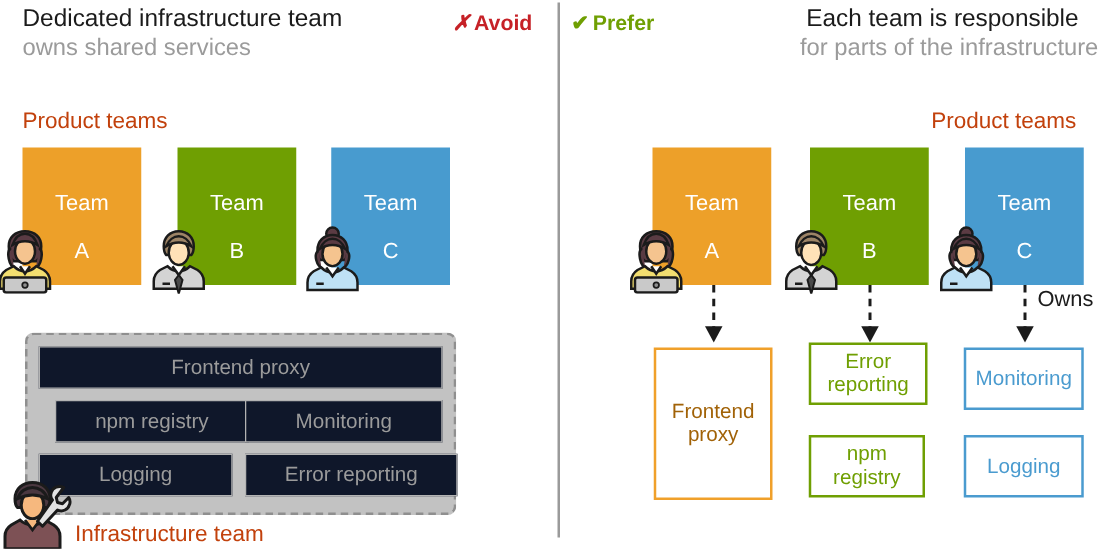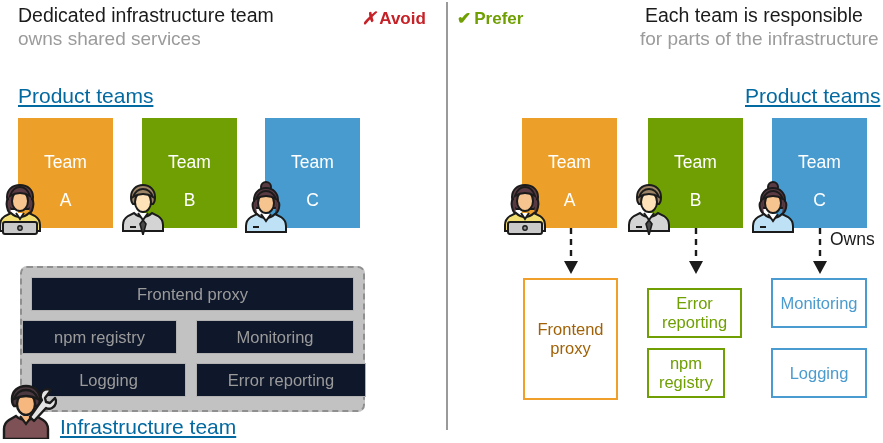--- a/index.html
+++ b/index.html
@@ -13,21 +13,21 @@
   
   .hdr-title{position:absolute;font-size:19.5px;color:#1b1b1b;white-space:nowrap;line-height:23px;}
   .hdr-sub{position:absolute;font-size:19px;color:#9b9b9b;white-space:nowrap;line-height:23px;}
 
   .badge{position:absolute;font-size:17px;font-weight:bold;white-space:nowrap;line-height:20px;}
   .badge .mark{font-style:italic;font-weight:bold;margin-right:3px;}
   .badge.avoid{color:#c62127;}
   .badge.prefer{color:#6f9f02;}
   .badge.prefer .mark{font-style:normal;}
 
-  .section-label{position:absolute;font-size:21px;color:#0369a1;white-space:nowrap;line-height:20px;text-decoration:underline;}
+  .section-label{position:absolute;font-size:18px;color:#c2410c;white-space:nowrap;line-height:20px;}
 
   
   .team{position:absolute;width:95px;height:110px;display:flex;flex-direction:column;
         align-items:center;justify-content:center;color:#ffffff;font-size:17.5px;line-height:21px;}
   .team .ln{display:block;text-align:center;margin-top:17px;}
 
   
   .person{position:absolute;width:46px;height:58px;}
   .person svg{display:block;width:46px;height:58px;}
 
@@ -119,21 +119,21 @@
       <path d="M34 24c2 0 3 3 2 7s-3 6-4 5" fill="#5a3b43" stroke="#1b1b1b" stroke-width="2"></path>
       <path d="M14 37c3 3 5 4 9 4s6-1 9-4l6 3c3 2 5 5 5 9v6H3v-6c0-4 2-7 5-9z" fill="#bfe1f5" stroke="#1b1b1b" stroke-width="2"></path>
       <path d="M18 37l5 7 5-7" fill="#ffffff" stroke="#1b1b1b" stroke-width="2"></path>
       <line x1="10" y1="50" x2="16" y2="50" stroke="#1b1b1b" stroke-width="2"></line>
     </svg>
   </div>
 
   <div class="infra-box"></div>
 
   <div class="svc-gray" style="left:31px;top:277px;width:323px;height:34px;">Frontend proxy</div>
-  <div class="svc-gray" style="left:22px;top:320px;width:155px;height:34px;text-align:center;">npm registry</div>
+  <div class="svc-gray" style="left:44px;top:320px;width:155px;height:34px;text-align:center;">npm registry</div>
   <div class="svc-gray" style="left:196px;top:320px;width:158px;height:34px;">Monitoring</div>
   <div class="svc-gray" style="left:31px;top:363px;width:155px;height:34px;">Logging</div>
   <div class="svc-gray" style="left:196px;top:363px;width:170px;height:34px;">Error reporting</div>
 
   <div class="infra-person" style="left:-2px;top:377px;">
     <svg viewBox="0 0 62 62">
       <path d="M14 22c0-8 6-13 14-13s14 5 14 13c0 4-1 6-2 7H16c-1-1-2-3-2-7z" fill="#4b3840" stroke="#1b1b1b" stroke-width="2.4"></path>
       <ellipse cx="28" cy="27" rx="9" ry="11" fill="#f6b87e" stroke="#1b1b1b" stroke-width="2.4"></ellipse>
       <path d="M16 22c2-6 7-9 12-9s10 3 12 9c-4-2-7-3-12-3s-8 1-12 3z" fill="#4b3840" stroke="#1b1b1b" stroke-width="2.4"></path>
       <path d="M18 39c3 3 6 4 10 4s7-1 10-4l7 4c3 2 5 5 5 9v10H6v-10c0-4 2-7 5-9z" fill="#7d5155" stroke="#1b1b1b" stroke-width="2.4"></path>
@@ -225,26 +225,26 @@
     </svg>
   </div>
 
   <div class="owns" style="left:830px;top:229px;">Owns</div>
 
   <div class="svc orange" style="left:523px;top:278px;width:95px;height:122px;">
     <span class="ln">Frontend</span>
     <span class="ln">proxy</span>
   </div>
 
-  <div class="svc green" style="left:647px;top:288px;width:95px;height:50px;align-items:center;">
+  <div class="svc green" style="left:647px;top:274px;width:95px;height:50px;align-items:center;">
     <span class="ln">Error</span>
     <span class="ln">reporting</span>
   </div>
 
-  <div class="svc green" style="left:647px;top:348px;width:78px;height:50px;">
+  <div class="svc green" style="left:647px;top:348px;width:93px;height:50px;">
     <span class="ln">npm</span>
     <span class="ln">registry</span>
   </div>
 
   <div class="svc blue" style="left:771px;top:278px;width:96px;height:50px;">
     <span class="ln">Monitoring</span>
   </div>
 
   <div class="svc blue" style="left:771px;top:348px;width:96px;height:50px;">
     <span class="ln">Logging</span>

